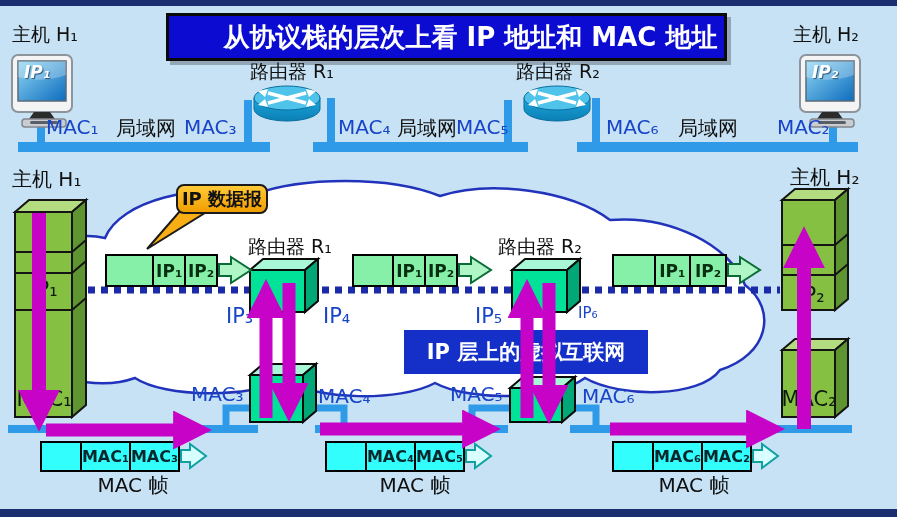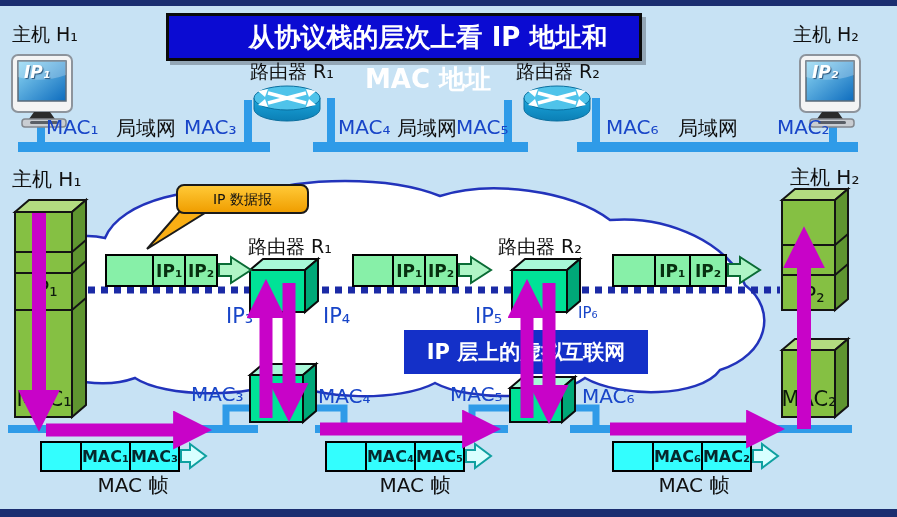--- a/index.html
+++ b/index.html
@@ -8,35 +8,35 @@
     background:#C7E2F4;
     font-family:"DejaVu Sans",sans-serif;
   }
   svg.layer{position:absolute;left:0;top:0;pointer-events:none;}
   .lbl{position:absolute;font-weight:normal;white-space:nowrap;line-height:1.1;}
   .t-blue{color:#1845C8;}
   .t-black{color:#101010;}
   .t-dark{color:#0d1a0d;}
   .strip{position:absolute;left:0;width:897px;background:#1B2E70;}
   .titlebox{
-    position:absolute;left:166px;top:13px;width:476px;height:48px;
+    position:absolute;left:166px;top:13px;width:561px;height:48px;
     background:#0B0BD2;border:3px solid #0a0a0a;box-sizing:border-box;
     box-shadow:4px 4px 0 rgba(130,145,160,.75);
     color:#ffffff;font-weight:bold;font-size:26px;text-align:center;line-height:42px;padding-left:48px;
   }
   .banner{
     position:absolute;left:404px;top:330px;width:244px;height:44px;
     background:#1430C8;color:#fff;font-weight:bold;font-size:21px;
     text-align:center;line-height:44px;
   }
   .callout{
-    position:absolute;left:176px;top:184px;width:133px;height:30px;
+    position:absolute;left:176px;top:184px;width:92px;height:30px;
     background:linear-gradient(#FFC937,#F09E00);
     border:2px solid #1a1a1a;border-radius:8px;box-sizing:border-box;
-    color:#111;font-weight:normal;font-size:14px;text-align:center;line-height:26px;
+    color:#111;font-weight:bold;font-size:18px;text-align:center;line-height:26px;
     z-index:2;
   }
   .packet{
     position:absolute;top:254px;height:33px;display:flex;
     background:#87F0A8;border:2px solid #000;box-sizing:border-box;z-index:2;
   }
   .packet .c{
     border-left:2px solid #000;display:flex;align-items:center;justify-content:center;
     font-weight:bold;font-size:17px;color:#062;color:#073010;box-sizing:border-box;
   }

